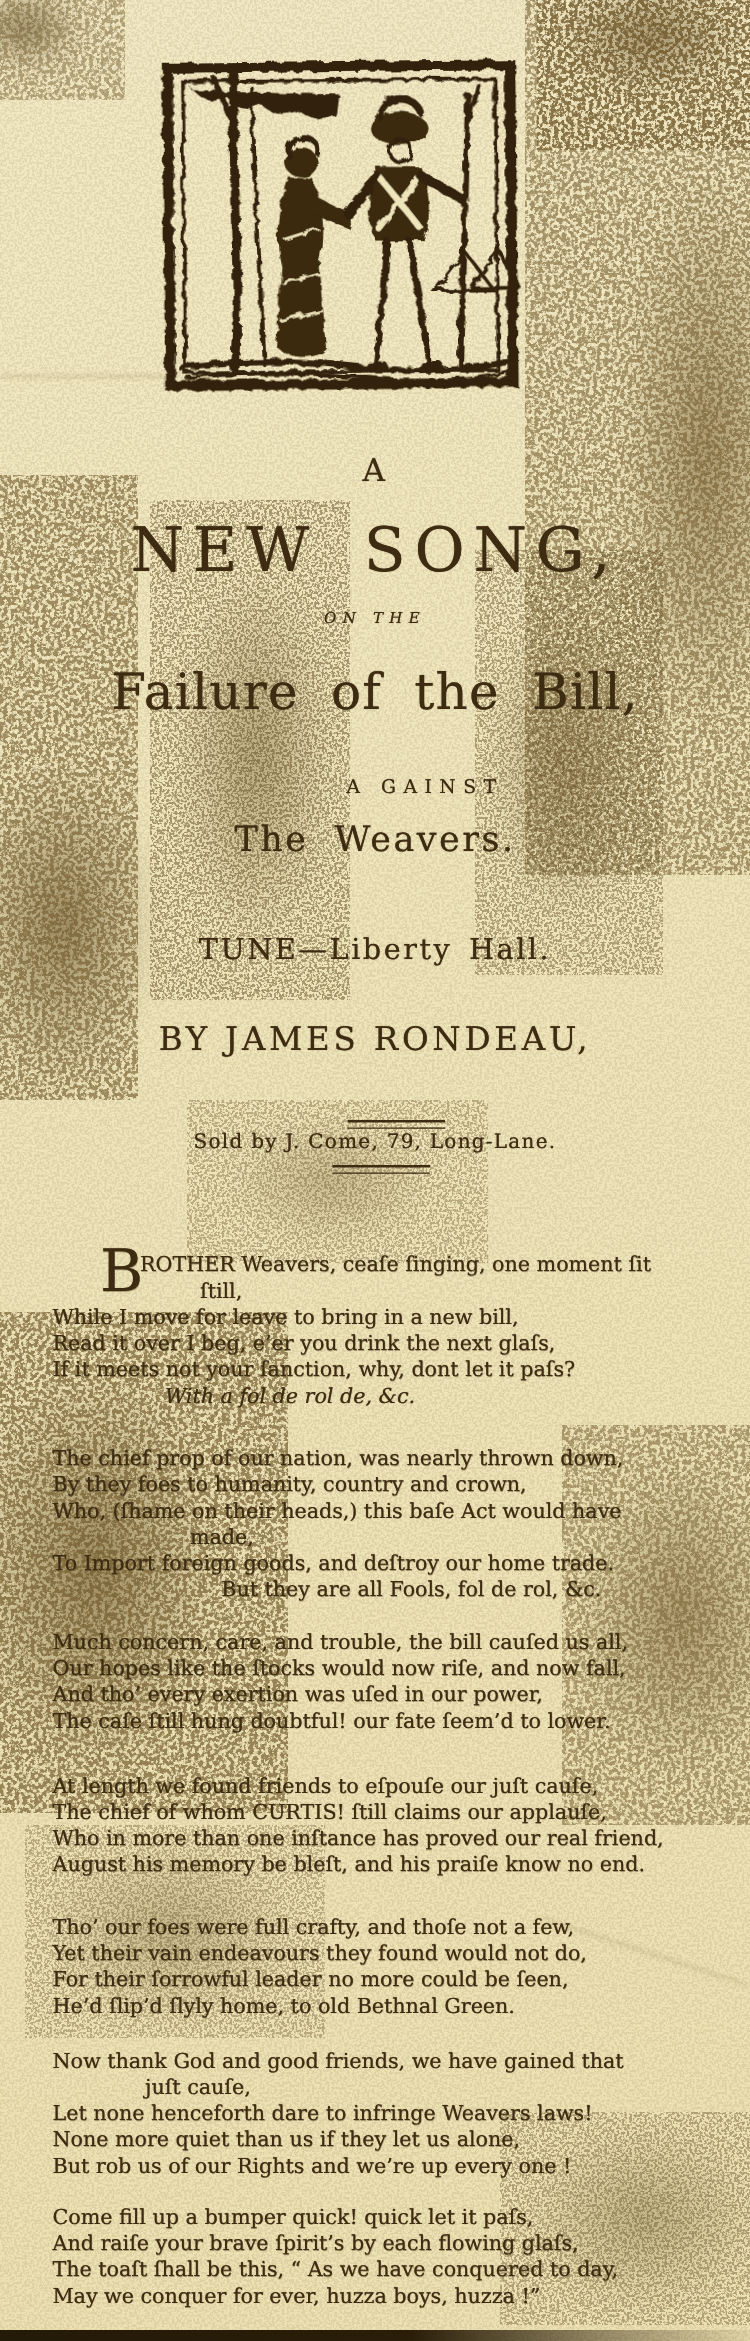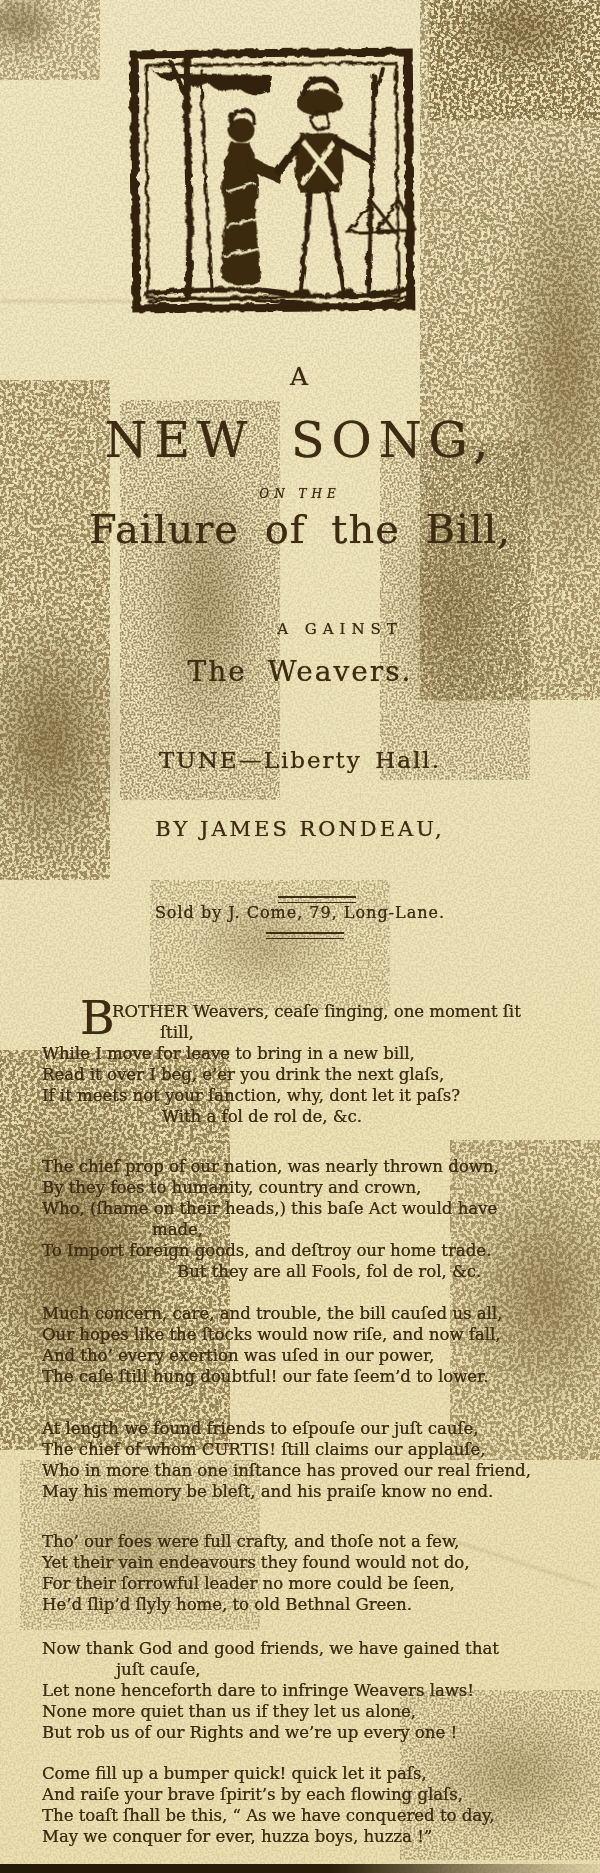--- a/index.html
+++ b/index.html
@@ -20,42 +20,42 @@
   .scan-edge{position:absolute;left:0;top:1864px;width:100%;height:9px;
     background:linear-gradient(to right,#241a08 0%,#2a1e09 55%,rgba(42,30,9,.45) 80%,rgba(42,30,9,.05) 100%);}
   
   .woodcut{position:absolute;left:127px;top:40px;width:290px;height:276px;margin:0;}
   
   .tline{position:absolute;left:0;width:100%;text-align:center;
     text-shadow:0 0 .7px rgba(62,44,18,.85);white-space:nowrap;}
   .t-a      {top:362px;font-size:25px;letter-spacing:2px;}
   .t-main   {top:412px;font-size:49px;letter-spacing:7px;word-spacing:14px;font-weight:500;}
   .t-onthe  {top:487px;font-size:12px;letter-spacing:5px;font-style:italic;}
-  .t-failure{top:506px;font-size:40px;word-spacing:12px;letter-spacing:1px;}
+  .t-failure{top:531px;font-size:40px;word-spacing:12px;letter-spacing:1px;}
   .t-against{top:620px;font-size:15px;letter-spacing:6px;padding-left:40px;}
   .t-weavers{top:655px;font-size:28px;word-spacing:10px;letter-spacing:2px;}
   .t-tune   {top:747px;font-size:23px;letter-spacing:2px;word-spacing:4px;}
-  .t-by     {top:817px;font-size:21px;letter-spacing:3px;}
+  .t-by     {top:817px;font-size:26px;letter-spacing:3px;}
   .imprint  {top:903px;font-size:16px;letter-spacing:1px;}
   .rule{position:absolute;left:270px;width:78px;height:4px;
     border-top:2.5px solid #3e2c12;border-bottom:1px solid #3e2c12;}
   .rule-top{top:896px;left:278px;}
   .rule-bot{top:932px;left:266px;}
   
   .stanza{position:absolute;left:42px;right:20px;margin:0;
     font-size:16.5px;line-height:21px;
     text-shadow:.4px .4px 0 rgba(62,44,18,.35), 0 0 .6px rgba(62,44,18,.6);}
   .s1{top:1001px;} .s2{top:1156px;} .s3{top:1303px;} .s4{top:1418px;}
   .s5{top:1531px;} .s6{top:1638px;} .s7{top:1763px;}
   .vline{white-space:nowrap;}
   .first-line{padding-left:70px;}
   .dropcap{position:absolute;left:38px;top:-3px;font-size:47px;line-height:40px;
     font-weight:500;letter-spacing:0;}
   .wrap-still{padding-left:118px;}
-  .refrain-1{padding-left:120px;}
+  .refrain-1{padding-left:90px;font-style:italic;}
   .wrap-made{padding-left:110px;}
   .refrain-2{padding-left:135px;}
   .wrap-cause{padding-left:74px;}
 </style>
 </head>
 <body>
 
 <div class="sheet">
 
   <div class="stains">
@@ -190,21 +190,21 @@
     <div class="vline">Much concern, care, and trouble, the bill cauſed us all,</div>
     <div class="vline">Our hopes like the ſtocks would now riſe, and now fall,</div>
     <div class="vline">And tho’ every exertion was uſed in our power,</div>
     <div class="vline">The caſe ſtill hung doubtful! our fate ſeem’d to lower.</div>
   </div>
 
   <div class="stanza s4">
     <div class="vline">At length we found friends to eſpouſe our juſt cauſe,</div>
     <div class="vline">The chief of whom CURTIS! ſtill claims our applauſe,</div>
     <div class="vline">Who in more than one inſtance has proved our real friend,</div>
-    <div class="vline">May his memory be bleſt, and his praiſe know no end.</div>
+    <div class="vline">August his memory be bleſt, and his praiſe know no end.</div>
   </div>
 
   <div class="stanza s5">
     <div class="vline">Tho’ our foes were full crafty, and thoſe not a few,</div>
     <div class="vline">Yet their vain endeavours they found would not do,</div>
     <div class="vline">For their ſorrowful leader no more could be ſeen,</div>
     <div class="vline">He’d ſlip’d ſlyly home, to old Bethnal Green.</div>
   </div>
 
   <div class="stanza s6">

